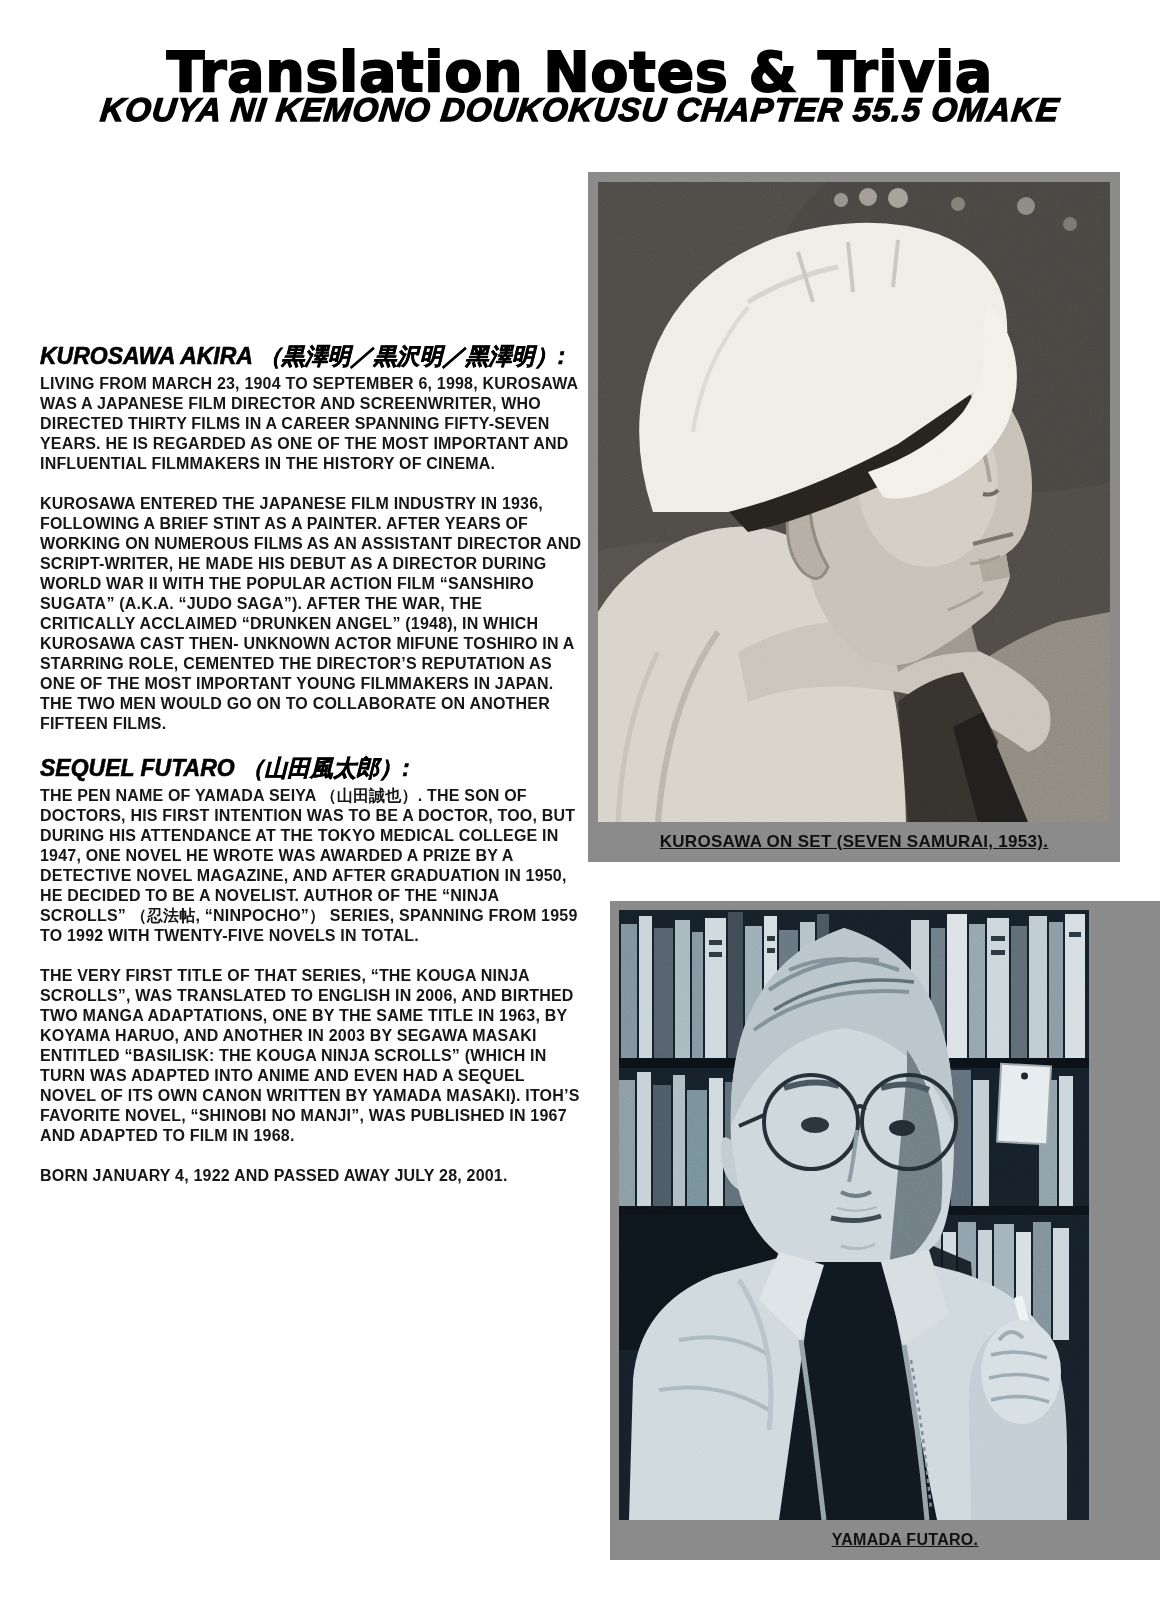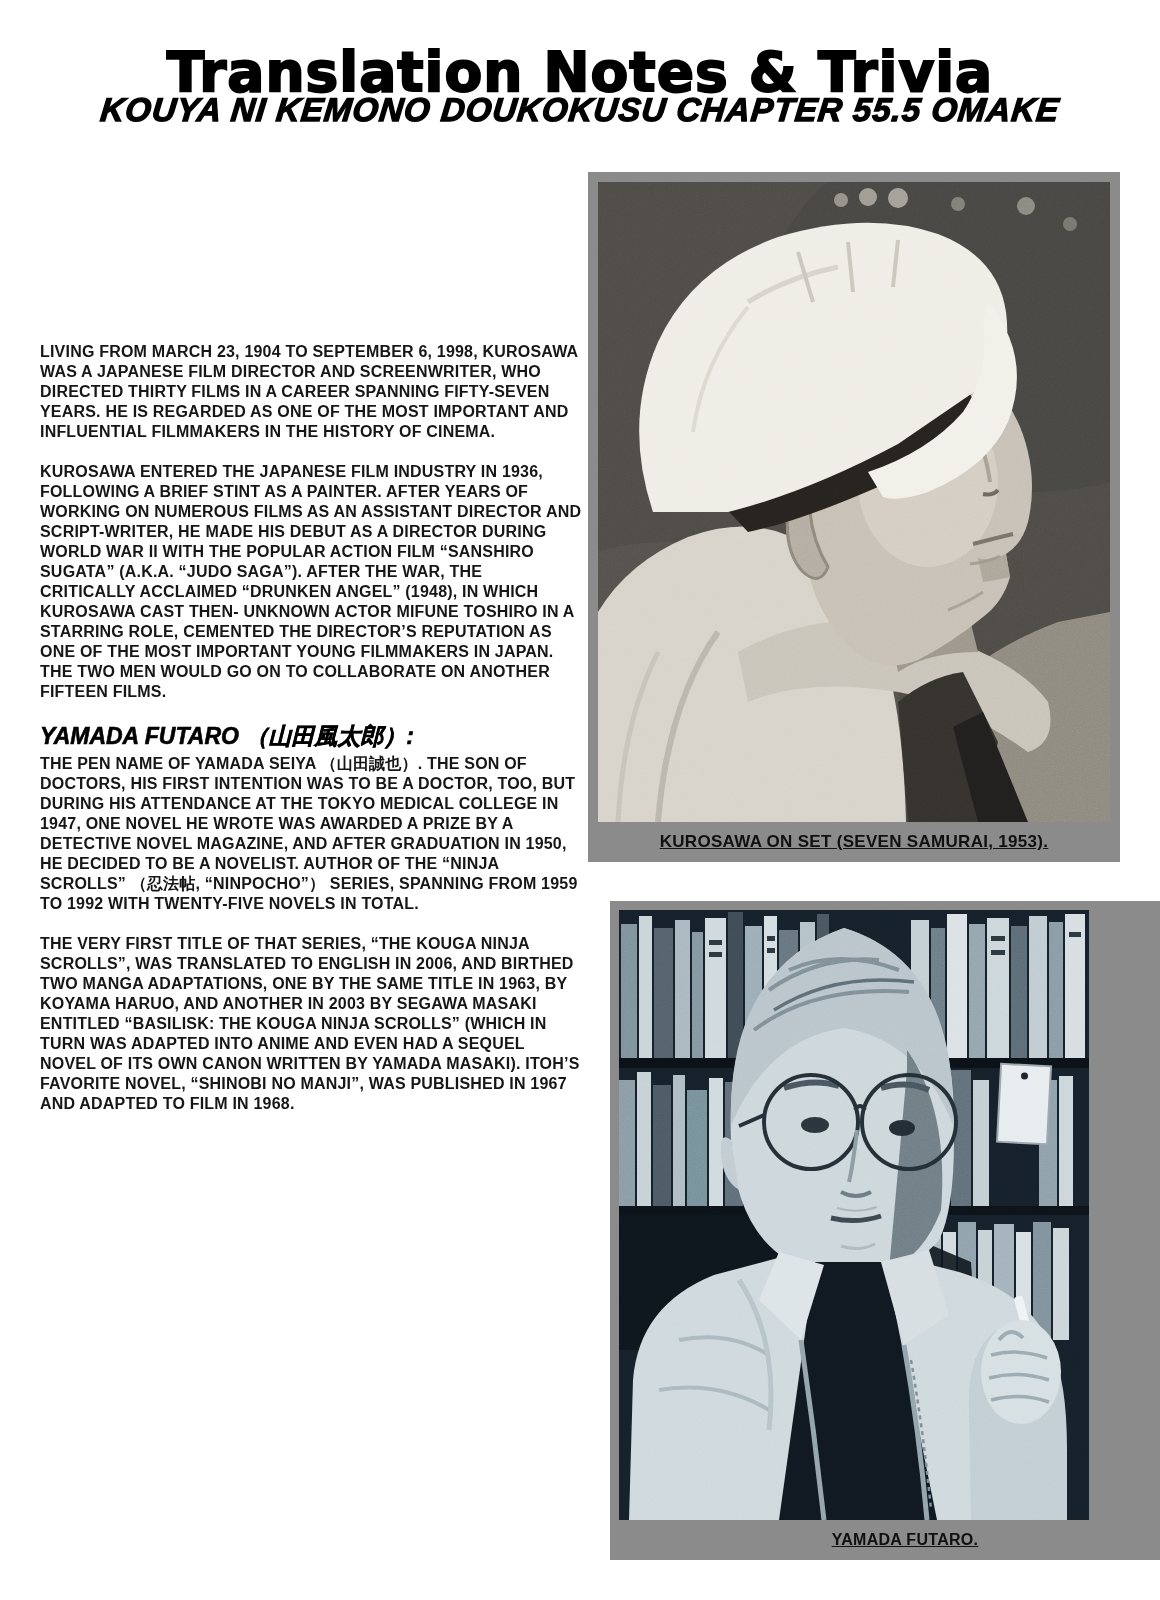--- a/index.html
+++ b/index.html
@@ -46,27 +46,29 @@
 </head>
 <body>
 
 <div>
 
   <h1 class="page-title">Translation Notes &amp; Trivia</h1>
   <div class="page-subtitle">KOUYA NI KEMONO DOUKOKUSU CHAPTER 55.5 OMAKE</div>
 
   <div class="notes">
     <section>
+      <h2>KUROSAWA AKIRA （黒澤明／黒沢明／黑澤明）:</h2>
       <p>LIVING FROM MARCH 23, 1904 TO SEPTEMBER 6, 1998, KUROSAWA WAS A JAPANESE FILM DIRECTOR AND SCREENWRITER, WHO DIRECTED THIRTY FILMS IN A CAREER SPANNING FIFTY-SEVEN YEARS. HE IS REGARDED AS ONE OF THE MOST IMPORTANT AND INFLUENTIAL FILMMAKERS IN THE HISTORY OF CINEMA.</p>
       <p>KUROSAWA ENTERED THE JAPANESE FILM INDUSTRY IN 1936, FOLLOWING A BRIEF STINT AS A PAINTER. AFTER YEARS OF WORKING ON NUMEROUS FILMS AS AN ASSISTANT DIRECTOR AND SCRIPT-WRITER, HE MADE HIS DEBUT AS A DIRECTOR DURING WORLD WAR II WITH THE POPULAR ACTION FILM “SANSHIRO SUGATA” (A.K.A. “JUDO SAGA”). AFTER THE WAR, THE CRITICALLY ACCLAIMED “DRUNKEN ANGEL” (1948), IN WHICH KUROSAWA CAST THEN- UNKNOWN ACTOR MIFUNE TOSHIRO IN A STARRING ROLE, CEMENTED THE DIRECTOR’S REPUTATION AS ONE OF THE MOST IMPORTANT YOUNG FILMMAKERS IN JAPAN. THE TWO MEN WOULD GO ON TO COLLABORATE ON ANOTHER FIFTEEN FILMS.</p>
     </section>
     <section>
-      <h2>YAMADA FUTARO （山田風太郎）:</h2>
+      <h2>SEQUEL FUTARO （山田風太郎）:</h2>
       <p>THE PEN NAME OF YAMADA SEIYA （山田誠也）. THE SON OF DOCTORS, HIS FIRST INTENTION WAS TO BE A DOCTOR, TOO, BUT DURING HIS ATTENDANCE AT THE TOKYO MEDICAL COLLEGE IN 1947, ONE NOVEL HE WROTE WAS AWARDED A PRIZE BY A DETECTIVE NOVEL MAGAZINE, AND AFTER GRADUATION IN 1950, HE DECIDED TO BE A NOVELIST. AUTHOR OF THE “NINJA SCROLLS” （忍法帖, “NINPOCHO”） SERIES, SPANNING FROM 1959 TO 1992 WITH TWENTY-FIVE NOVELS IN TOTAL.</p>
       <p>THE VERY FIRST TITLE OF THAT SERIES, “THE KOUGA NINJA SCROLLS”, WAS TRANSLATED TO ENGLISH IN 2006, AND BIRTHED TWO MANGA ADAPTATIONS, ONE BY THE SAME TITLE IN 1963, BY KOYAMA HARUO, AND ANOTHER IN 2003 BY SEGAWA MASAKI ENTITLED “BASILISK: THE KOUGA NINJA SCROLLS” (WHICH IN TURN WAS ADAPTED INTO ANIME AND EVEN HAD A SEQUEL NOVEL OF ITS OWN CANON WRITTEN BY YAMADA MASAKI). ITOH’S FAVORITE NOVEL, “SHINOBI NO MANJI”, WAS PUBLISHED IN 1967 AND ADAPTED TO FILM IN 1968.</p>
+      <p>BORN JANUARY 4, 1922 AND PASSED AWAY JULY 28, 2001.</p>
     </section>
   </div>
 
   <figure class="photo-frame" id="photo1">
     <svg width="512" height="640" viewBox="0 0 512 640">
       <defs>
         <filter id="g1" x="0" y="0" width="100%" height="100%">
           <feTurbulence type="fractalNoise" baseFrequency="0.9" numOctaves="2" stitchTiles="stitch"></feTurbulence>
           <feColorMatrix type="saturate" values="0"></feColorMatrix>
         </filter>

